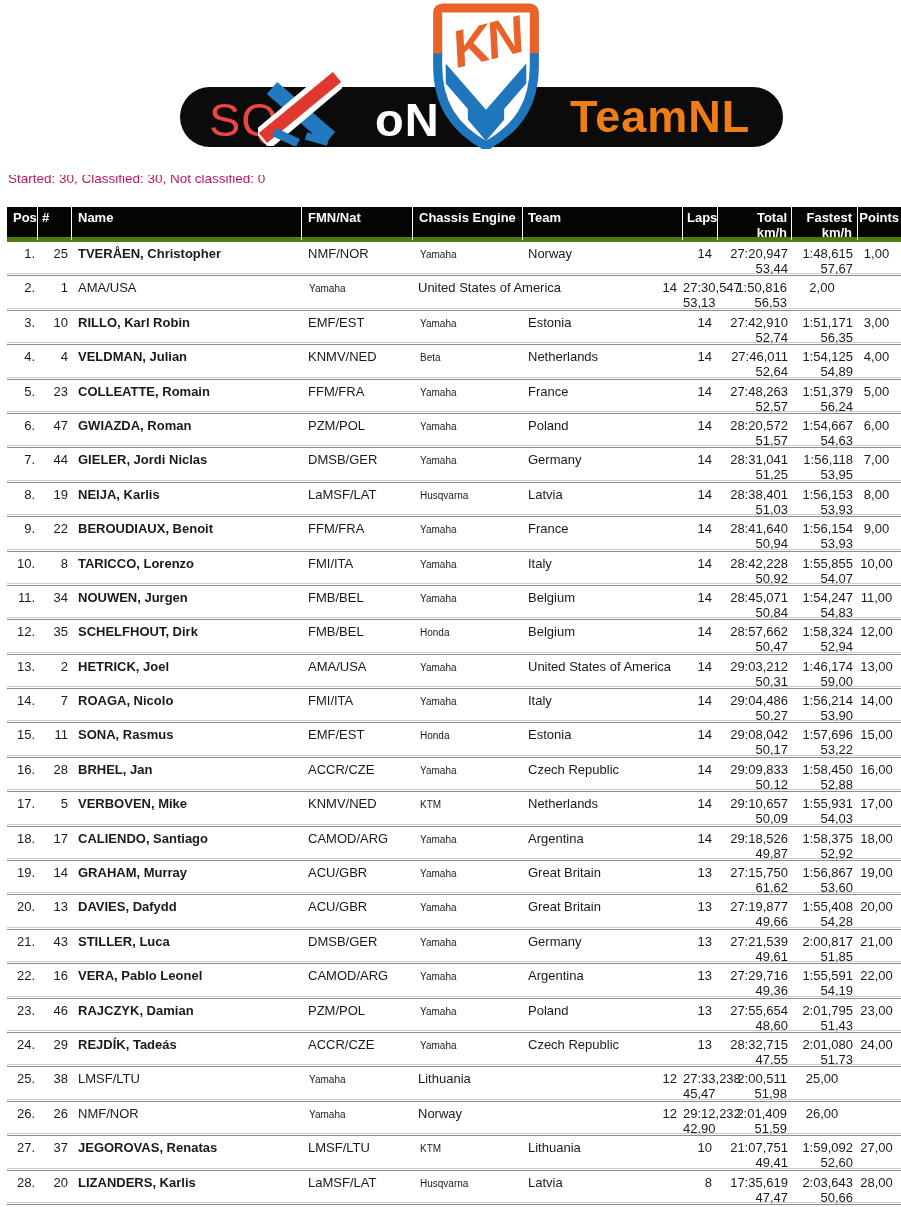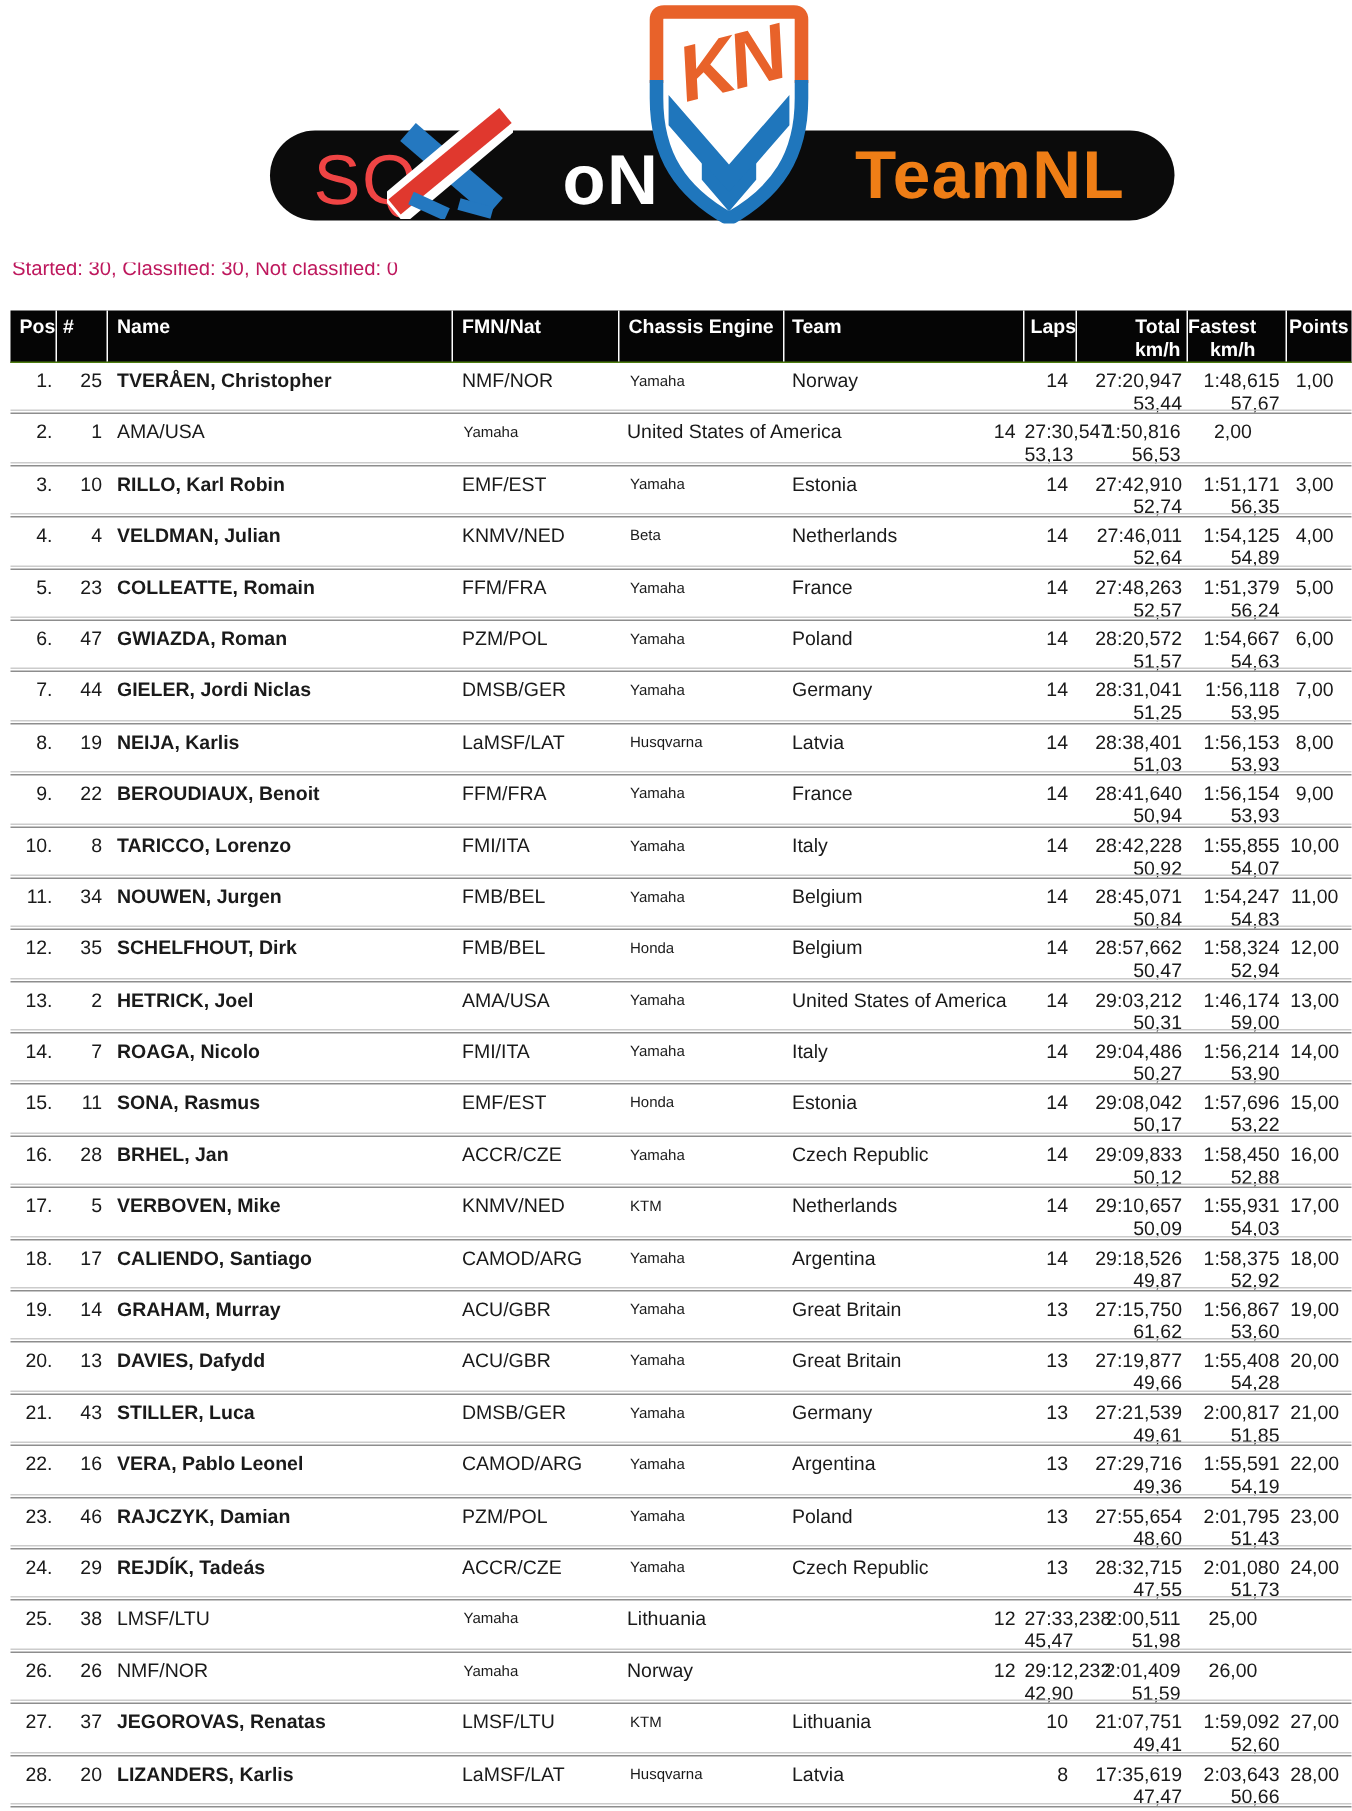--- a/index.html
+++ b/index.html
@@ -14,26 +14,26 @@
   .sqxon-right{position:absolute;left:331px;top:96px;font-size:47px;font-weight:bold;color:#fff;letter-spacing:1px;line-height:1;margin-left:44px;}
   .brush-x{position:absolute;left:258px;top:72px;width:84px;height:74px;}
   .teamnl{position:absolute;left:570px;top:94px;font-size:45px;font-weight:bold;letter-spacing:1px;line-height:1;}
   .shield{position:absolute;left:429px;top:3px;width:114px;height:146px;}
   
   .status-clip{position:absolute;left:8px;top:175px;height:17px;overflow:hidden;}
   .status-text{margin-top:-4px;font-size:13.5px;color:#be185d;white-space:nowrap;}
   
   .rtable{position:absolute;left:7px;top:207px;width:894px;}
   .hgrid,.trow{display:grid;grid-template-columns:31px 34px 230px 111px 110px 160px 35px 74px 66px 43px;}
-  .hgrid{background:#050505;color:#fff;height:35px;box-sizing:border-box;border-bottom:1px solid #4d7c0f;}
+  .hgrid{background:#050505;color:#fff;height:35px;box-sizing:border-box;border-bottom:5px solid #4d7c0f;}
   .hcell{font-weight:bold;font-size:13px;line-height:15px;padding-top:3px;box-sizing:border-box;border-right:1px solid #fff;}
   .hcell:last-child{border-right:none;}
   .h-left{text-align:left;}
   .h-right{text-align:right;}
-  .pl6{padding-left:6px;} .pl5{padding-left:5px;} .pl4{padding-left:4px;} .pr5{padding-right:20px;} .pr4{padding-right:4px;} .pr2{padding-right:2px;}
+  .pl6{padding-left:6px;} .pl5{padding-left:5px;} .pl4{padding-left:4px;} .pr5{padding-right:5px;} .pr4{padding-right:4px;} .pr2{padding-right:2px;}
   .trow{height:34.4px;box-sizing:border-box;padding-top:4px;position:relative;font-size:13px;line-height:15px;}
   .trow::after{content:'';position:absolute;left:0;right:0;bottom:0;height:3px;border-top:1px solid #cccccc;border-bottom:1px solid #8d8d8d;box-sizing:border-box;}
   .cell{box-sizing:border-box;white-space:nowrap;overflow:visible;}
   .c-pos{text-align:right;padding-right:3px;}
   .c-num{text-align:right;padding-right:4px;}
   .c-name{padding-left:6px;font-weight:bold;}
   .c-fmn{padding-left:6px;}
   .c-chassis{padding-left:7px;font-size:10px;padding-top:1px;}
   .c-team{padding-left:5px;}
   .c-laps{text-align:right;padding-right:6px;}

